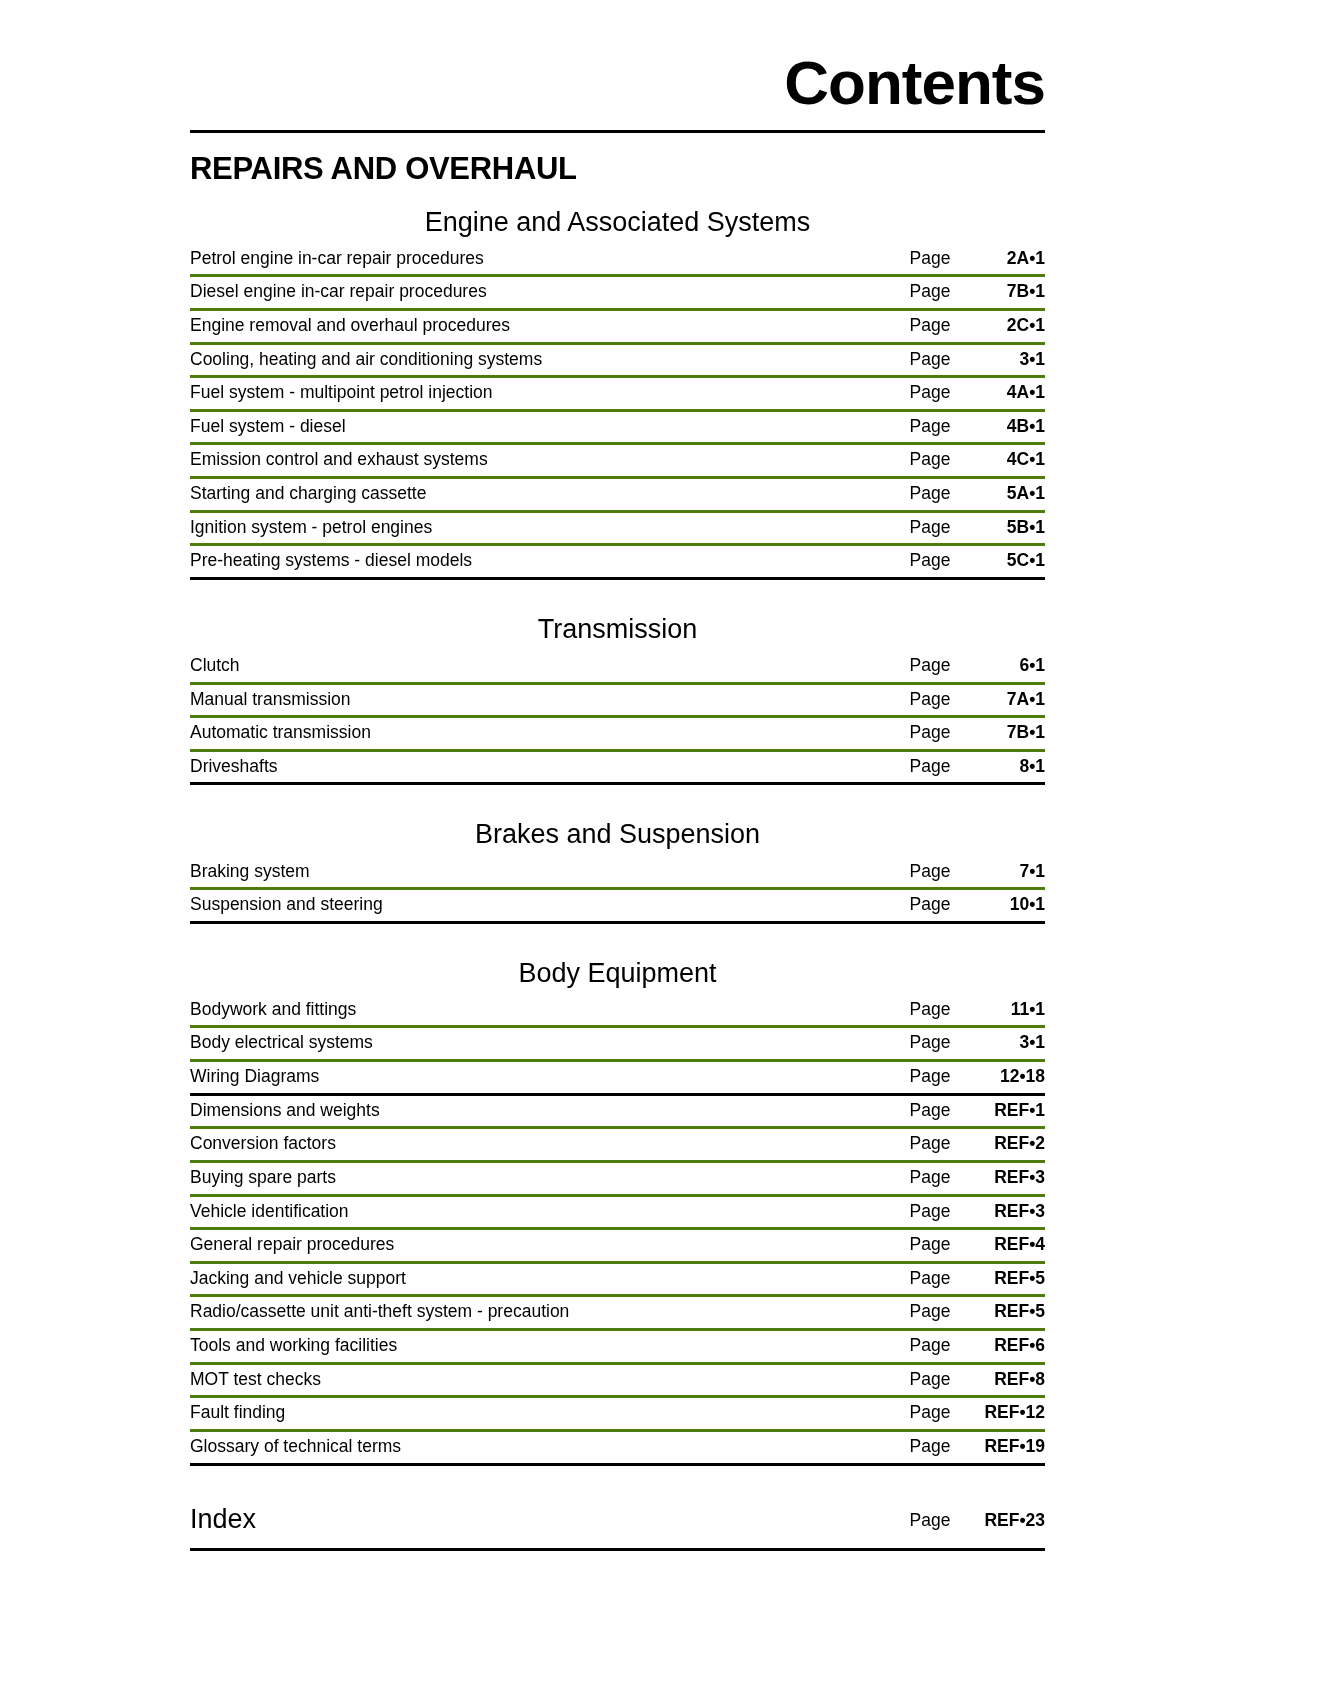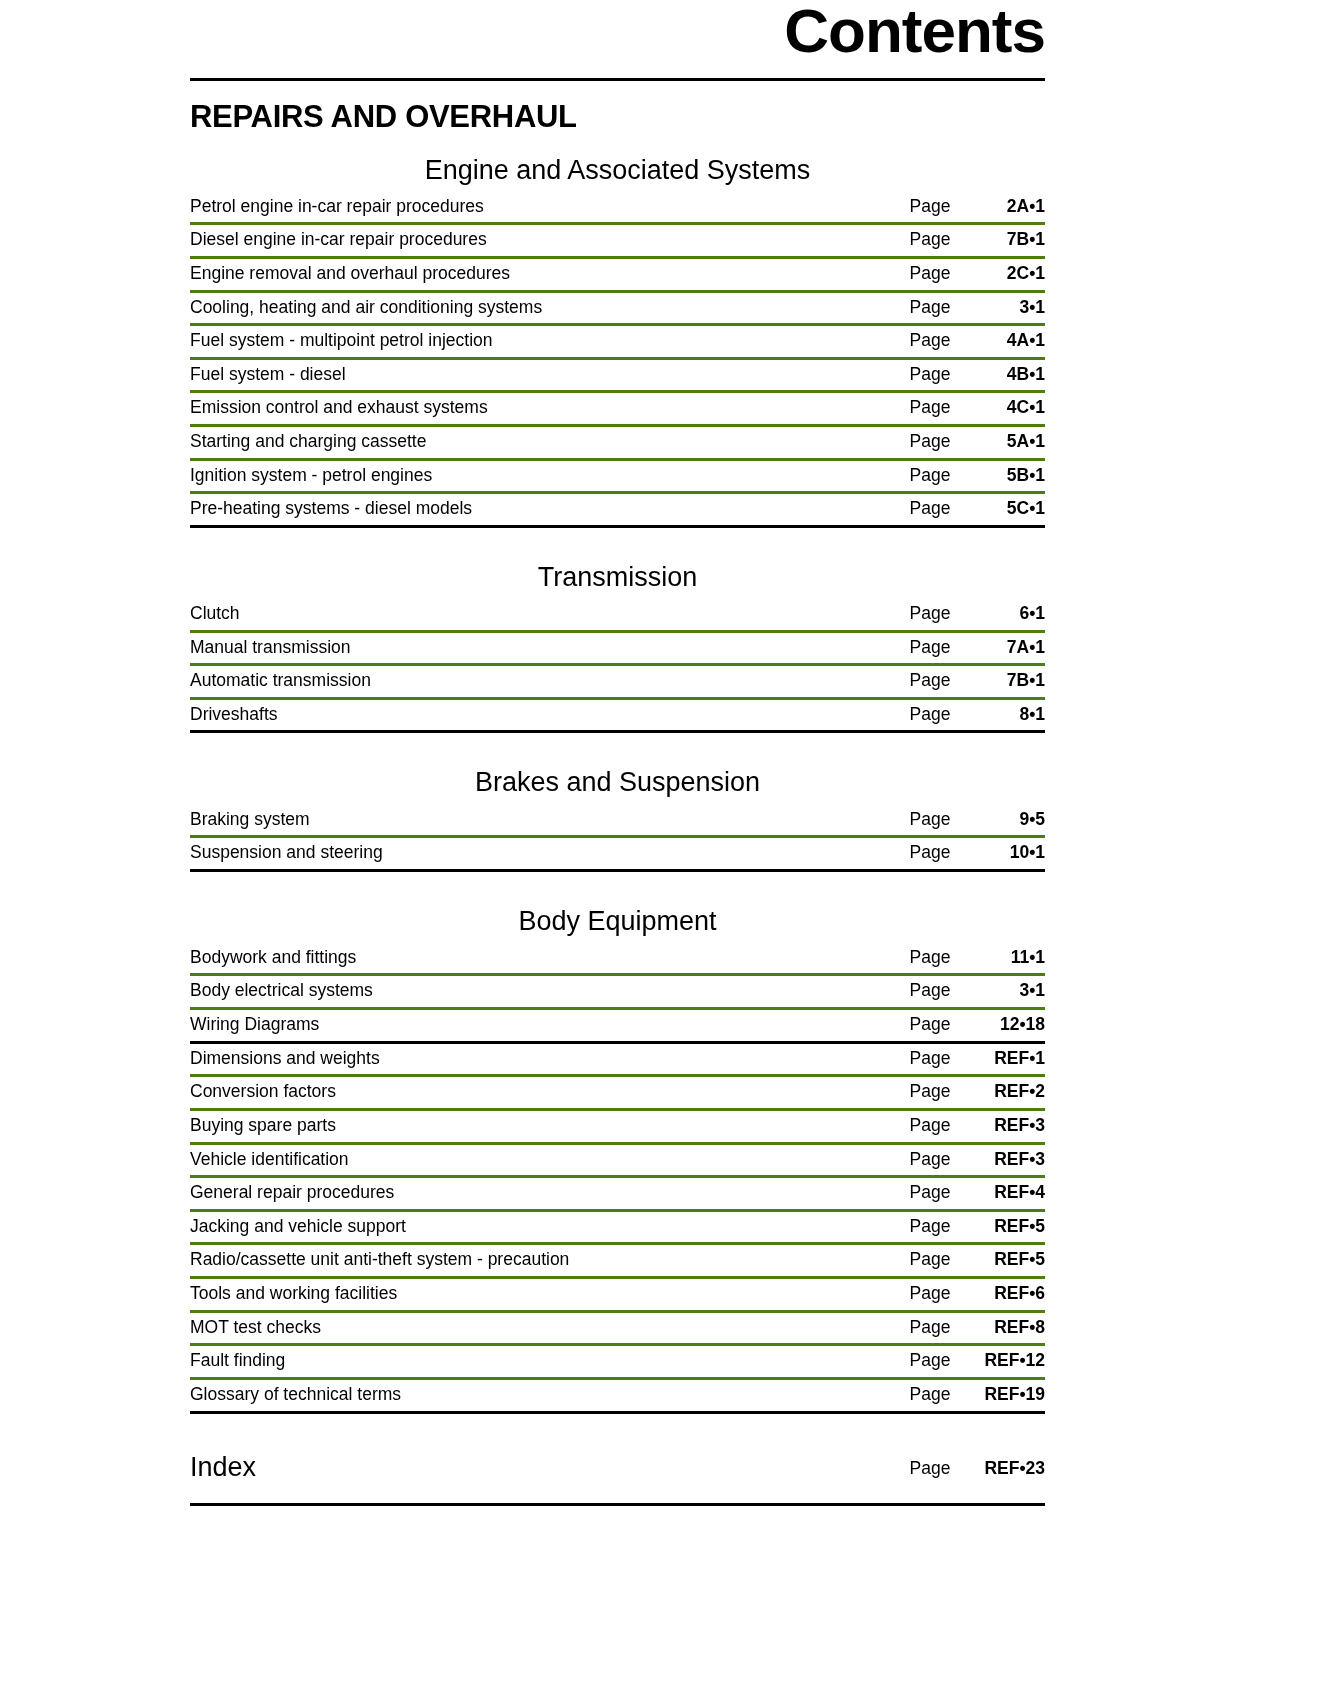--- a/index.html
+++ b/index.html
@@ -24,20 +24,21 @@
     width: 855px;
   }
 
   
   .doc-title {
     text-align: right;
     font-size: 62px;
     font-weight: bold;
     letter-spacing: -1px;
     line-height: 1;
+    padding-top: 52px;
     padding-bottom: 16px;
     white-space: nowrap;
   }
   .title-rule {
     border-top: 3px solid #000;
     margin-bottom: 18px;
   }
 
   
   .part-heading {
@@ -106,21 +107,21 @@
 
   
   .index-block {
     margin-top: 38px;
   }
   .index-row {
     display: flex;
     align-items: flex-end;
     justify-content: space-between;
     border-bottom: 3px solid #000;
-    padding-bottom: 20px;
+    padding-bottom: 13px;
   }
   .index-label {
     font-size: 27px;
     font-weight: normal;
     line-height: 1.15;
   }
   .index-page {
     display: flex;
     align-items: baseline;
     white-space: nowrap;
@@ -247,21 +248,21 @@
               </div>
             </div>
           </div>
           <div class="section-block">
             <div class="section-heading">Brakes and Suspension</div>
             <div class="entry-list">
               <div class="entry">
                 <span class="entry-title">Braking system</span>
                 <span class="entry-page">
                   <span class="page-word">Page</span>
-                  <span class="page-ref">9•5</span>
+                  <span class="page-ref">7•1</span>
                 </span>
               </div>
               <div class="entry">
                 <span class="entry-title">Suspension and steering</span>
                 <span class="entry-page">
                   <span class="page-word">Page</span>
                   <span class="page-ref">10•1</span>
                 </span>
               </div>
             </div>

